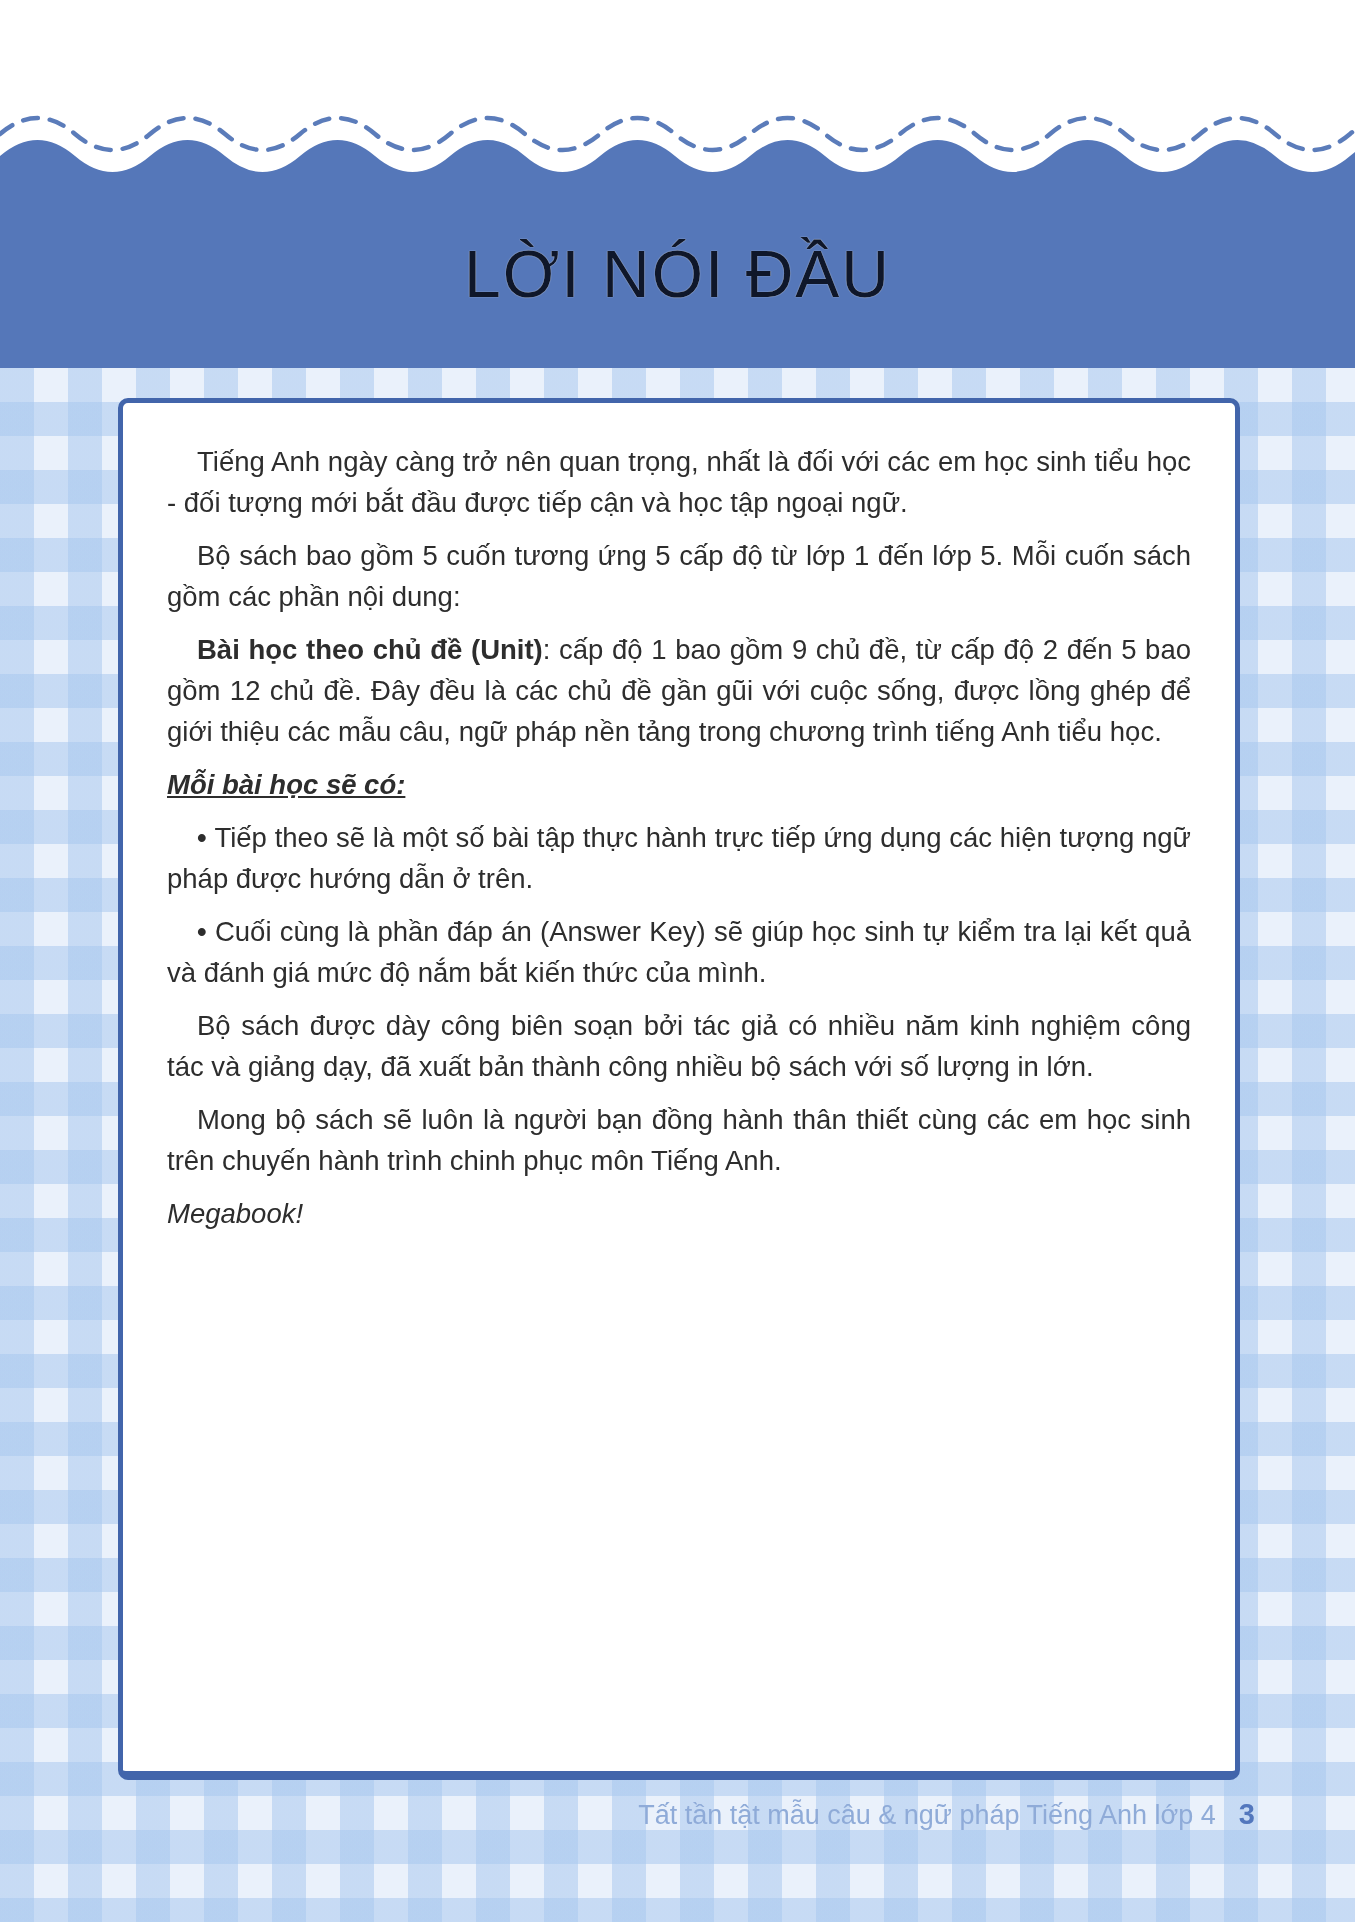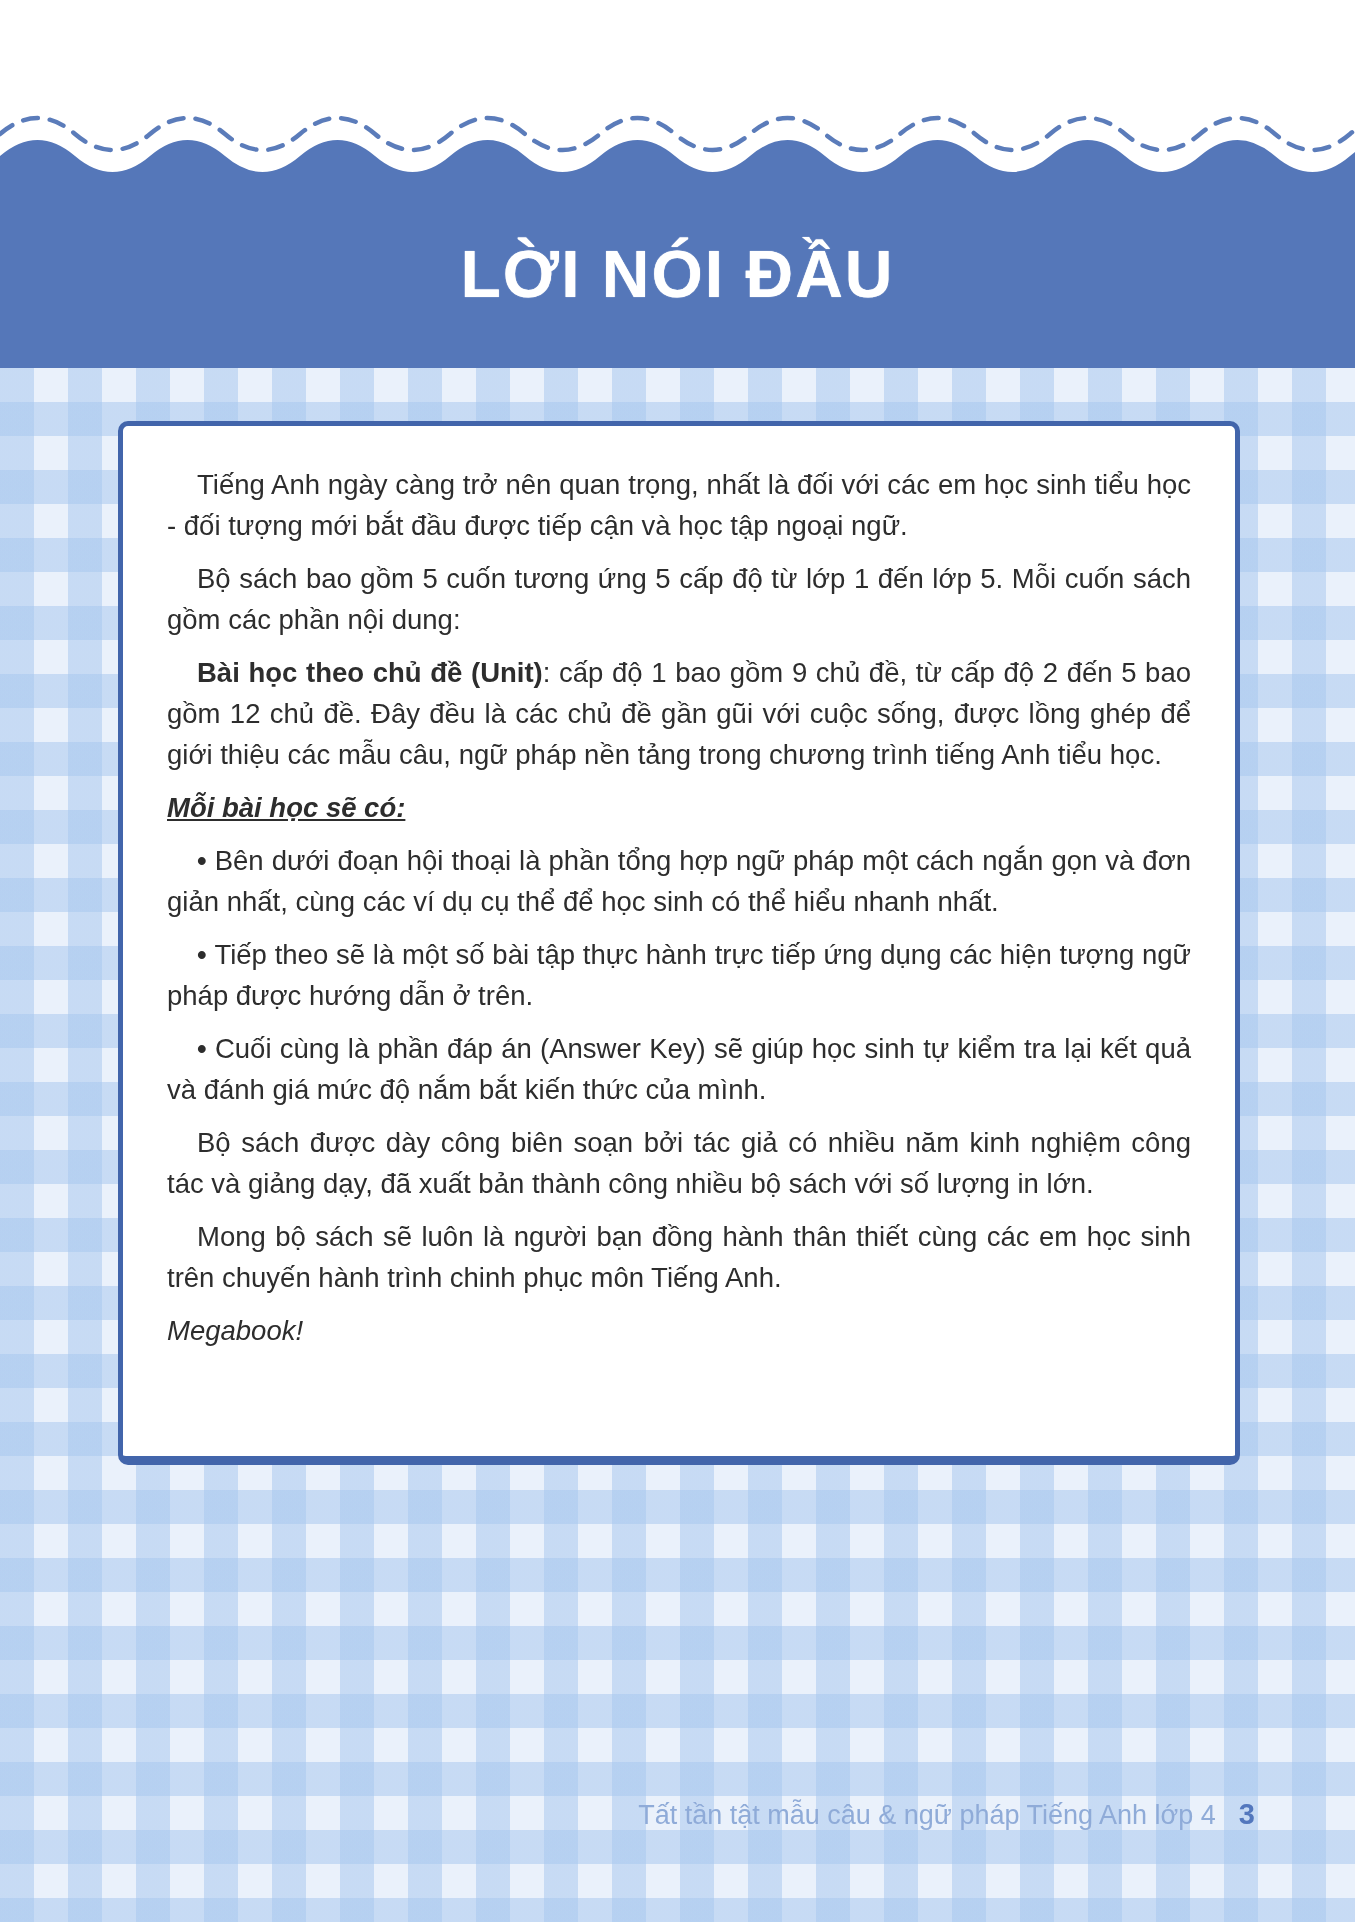--- a/index.html
+++ b/index.html
@@ -29,32 +29,32 @@
     background-size:68px 68px;
   }
   
   .header{position:absolute;top:112px;left:0;width:1355px;}
   .wave-svg{display:block;width:1355px;height:83px;}
   .header-solid{
     height:173px;background:var(--header-blue);
     display:flex;align-items:center;justify-content:center;
   }
   .page-title{
-    color:#ffffff;
+    color:#0f172a;
     font-size:66px;
-    font-weight:bold;
+    font-weight:normal;
     letter-spacing:2px;
     margin-bottom:16px;
     text-shadow:0 0 1px #ffffff;
     text-align:right;
   }
   
   .content-card{
-    position:absolute;left:118px;top:421px;
-    width:1122px;height:1044px;
+    position:absolute;left:118px;top:398px;
+    width:1122px;height:1382px;
     background:#ffffff;
     border:5px solid var(--box-border);
     border-bottom-width:9px;
     border-radius:10px;
     padding:38px 44px 0 44px;
     overflow:hidden;
   }
   .block{
     margin:0 0 12px 0;
     font-size:27.5px;
@@ -95,21 +95,20 @@
     <div class="page-title">LỜI NÓI ĐẦU</div>
   </div>
 </div>
 
 <div class="content-card">
   <div>
       <p class="block block-para"><span class="seg-n">Tiếng Anh ngày càng trở nên quan trọng, nhất là đối với các em học sinh tiểu học - đối tượng mới bắt đầu được tiếp cận và học tập ngoại ngữ.</span></p>
       <p class="block block-para"><span class="seg-n">Bộ sách bao gồm 5 cuốn tương ứng 5 cấp độ từ lớp 1 đến lớp 5. Mỗi cuốn sách gồm các phần nội dung:</span></p>
       <p class="block block-para"><span class="seg-b">Bài học theo chủ đề (Unit)</span><span class="seg-n">: cấp độ 1 bao gồm 9 chủ đề, từ cấp độ 2 đến 5 bao gồm 12 chủ đề. Đây đều là các chủ đề gần gũi với cuộc sống, được lồng ghép để giới thiệu các mẫu câu, ngữ pháp nền tảng trong chương trình tiếng Anh tiểu học.</span></p>
       <p class="block block-heading"><span class="seg-bi">Mỗi bài học sẽ có:</span></p>
-      <p class="block block-bullet"><span class="bullet-glyph">• </span><span class="seg-n">Bên dưới đoạn hội thoại là phần tổng hợp ngữ pháp một cách ngắn gọn và đơn giản nhất, cùng các ví dụ cụ thể để học sinh có thể hiểu nhanh nhất.</span></p>
       <p class="block block-bullet"><span class="bullet-glyph">• </span><span class="seg-n">Tiếp theo sẽ là một số bài tập thực hành trực tiếp ứng dụng các hiện tượng ngữ pháp được hướng dẫn ở trên.</span></p>
       <p class="block block-bullet"><span class="bullet-glyph">• </span><span class="seg-n">Cuối cùng là phần đáp án (Answer Key) sẽ giúp học sinh tự kiểm tra lại kết quả và đánh giá mức độ nắm bắt kiến thức của mình.</span></p>
       <p class="block block-para"><span class="seg-n">Bộ sách được dày công biên soạn bởi tác giả có nhiều năm kinh nghiệm công tác và giảng dạy, đã xuất bản thành công nhiều bộ sách với số lượng in lớn.</span></p>
       <p class="block block-para"><span class="seg-n">Mong bộ sách sẽ luôn là người bạn đồng hành thân thiết cùng các em học sinh trên chuyến hành trình chinh phục môn Tiếng Anh.</span></p>
       <p class="block block-signature"><span class="seg-i">Megabook!</span></p>
     </div>
 </div>
 
 <div class="footer">
   <span class="footer-title">Tất tần tật mẫu câu &amp; ngữ pháp Tiếng Anh lớp 4</span>

